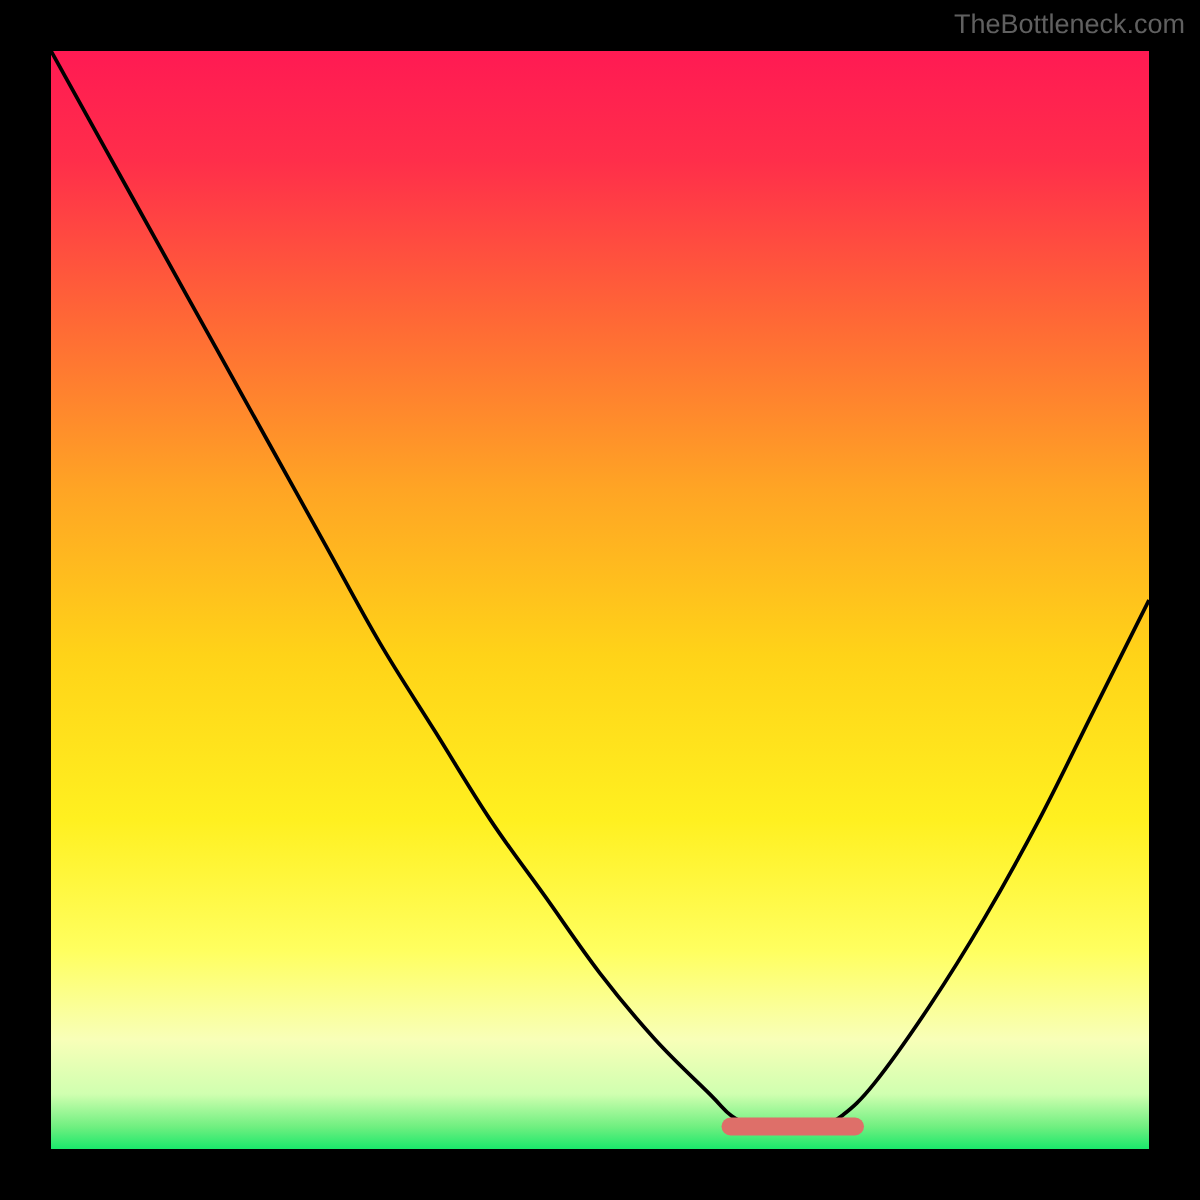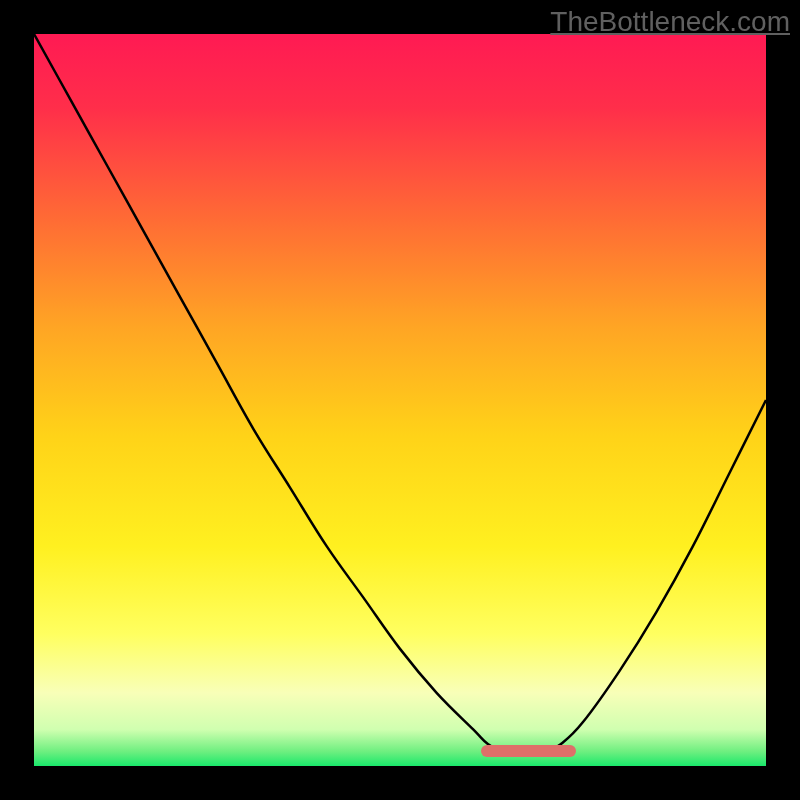--- a/index.html
+++ b/index.html
@@ -9,24 +9,23 @@
     background: #000;
     position: relative;
     overflow: hidden;
     font-family: Arial, sans-serif;
   }
   .watermark {
     position: absolute;
     top: 6px;
     right: 10px;
     color: #606060;
-    font-size: 28px;
+    font-size: 18px;
     font-weight: 500;
     z-index: 10;
-    text-decoration: underline;
   }
   .chart-container {
     position: absolute;
     left: 34px;
     top: 34px;
     width: 732px;
     height: 732px;
   }
   .gradient-bg {
     position: absolute;

